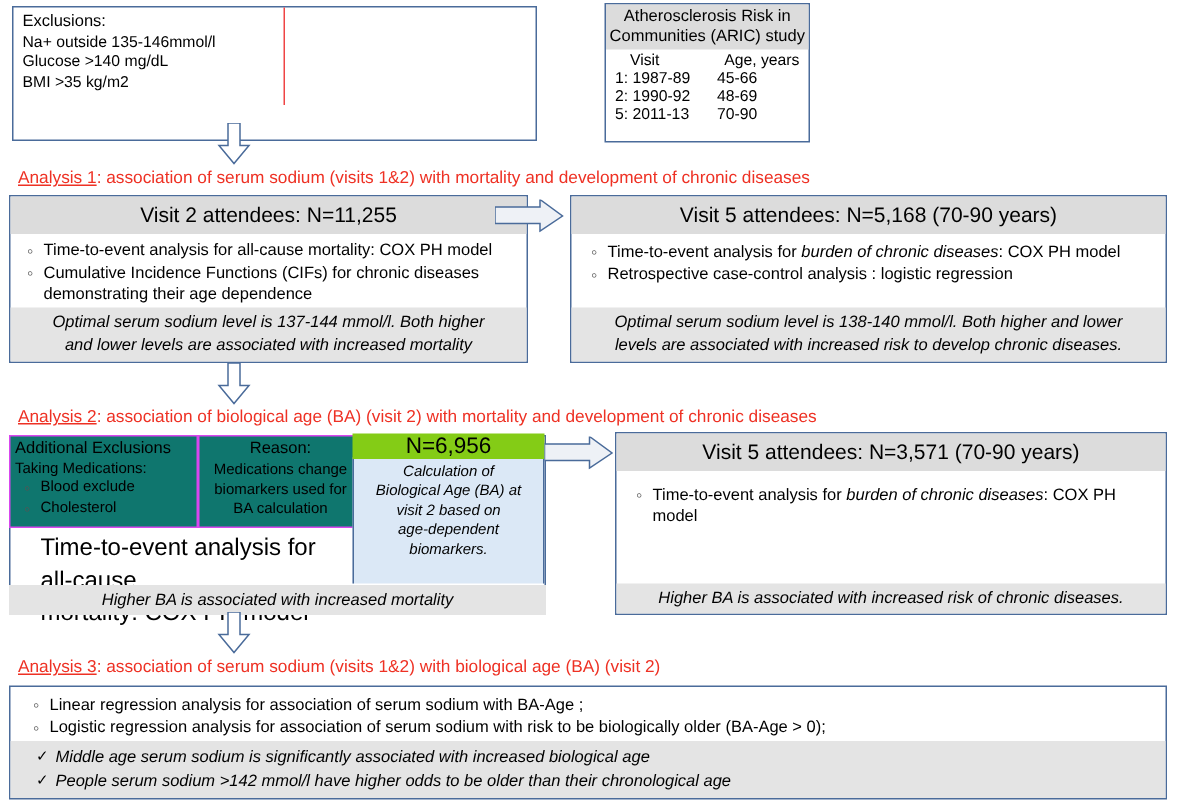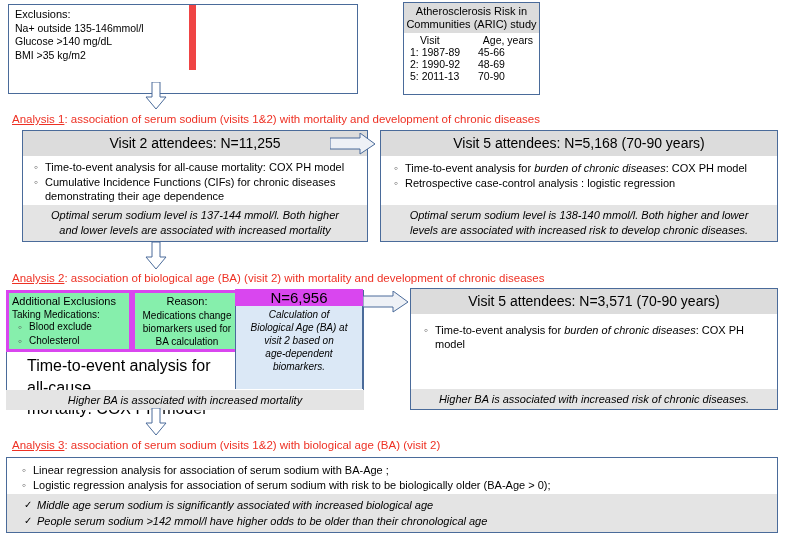--- a/index.html
+++ b/index.html
@@ -28,22 +28,22 @@
     font-size: 14px;
     line-height: 1.15;
   }
   .shaded {
     background: #e4e4e4;
   }
   .bluefill {
     background: #dbe8f6;
   }
   .innerbox {
-    border: 3px solid #d946ef;
-    background: #86efac;
+    border: 1px solid #d946ef;
+    background: #0f766e;
     box-sizing: border-box;
   }
 
   
   .analysis-title {
     color: #ee3124;
     font-size: 11.5px;
     white-space: nowrap;
   }
   .analysis-title .lbl {
@@ -96,21 +96,21 @@
   }
 
   
   .arrow-down, .arrow-right { display: block; }
 </style>
 </head>
 <body>
 
 <div class="abs box" style="left:8px; top:4px; width:350px; height:90px;">
   <div style="display:flex; height:65px;">
-    <div style="width:174px; border-right:7px solid #ef4444; padding:3px 0 0 6px;">
+    <div style="width:174px; border-right:1px solid #ef4444; padding:3px 0 0 6px;">
       <div class="t11" style="margin-bottom:2px;">Exclusions:</div>
       <div class="t10_5" style="line-height:1.28;">Na+ outside 135-146mmol/l</div>
       <div class="t10_5" style="line-height:1.28;">Glucose &gt;140 mg/dL</div>
       <div class="t10_5" style="line-height:1.28;">BMI &gt;35 kg/m2</div>
     </div>
   </div>
 </div>
 
 <div class="abs box" style="left:403px; top:2px; width:137px; height:93px;">
   <div class="hdr t11" style="padding:2px 2px 2px 2px; line-height:1.2;">
@@ -140,21 +140,21 @@
 <div class="abs" style="left:143px; top:82px; width:26px; height:28px;">
   <svg class="arrow-down" width="26" height="28" viewBox="0 0 26 28">
     <polygon points="9,0 17,0 17,15 23,15 13,27 3,15 9,15" fill="#ffffff" stroke="#4a6b9a" stroke-width="1"></polygon>
   </svg>
 </div>
 
 <div class="abs analysis-title" style="left:12px; top:113px;">
   <span class="lbl">Analysis 1</span><span>: association of  serum sodium (visits 1&amp;2) with mortality and development of chronic diseases</span>
 </div>
 
-<div class="abs box" style="left:22px; top:130px; width:346px; height:112px;">
+<div class="abs box" style="left:6px; top:130px; width:346px; height:112px;">
   <div class="hdr t14" style="height:25px; line-height:25px;">
     <span>Visit 2 attendees: N=11,255</span>
   </div>
   <div style="padding:5px 6px 0 8px; height:50px;">
     <ul class="bul t11">
       <li><span>Time-to-event analysis for all-cause mortality: COX PH model</span></li>
       <li><span>Cumulative Incidence Functions (CIFs) for chronic diseases demonstrating their age dependence</span></li>
     </ul>
   </div>
   <div class="shaded ctr ital t11" style="position:absolute; left:0; right:0; bottom:0; height:33px; padding-top:3px; line-height:1.35;">
@@ -225,21 +225,21 @@
 
 <div class="abs bluefill" style="left:235px; top:305px; width:128px; height:84px; border-left:1px solid #4a6b9a; border-right:1px solid #4a6b9a;">
   <div class="ctr ital t10" style="padding-top:3px; line-height:1.3;">
     <div>Calculation of</div>
     <div>Biological Age (BA) at</div>
     <div>visit 2 based on</div>
     <div>age-dependent</div>
     <div>biomarkers.</div>
   </div>
 </div>
-<div class="abs ctr t15" style="left:235px; top:289px; width:128px; height:17px; background:#d946ef;">
+<div class="abs ctr t15" style="left:235px; top:289px; width:128px; height:17px; background:#84cc16;">
   <span>N=6,956</span>
 </div>
 
 <div class="abs" style="left:363px; top:291px; width:46px; height:22px;">
   <svg class="arrow-right" width="46" height="22" viewBox="0 0 46 22">
     <polygon points="0,5 30,5 30,0 45,11 30,21 30,16 0,16" fill="#eef1f6" stroke="#4a6b9a" stroke-width="1"></polygon>
   </svg>
 </div>
 
 <div class="abs box" style="left:410px; top:288px; width:368px; height:122px;">

